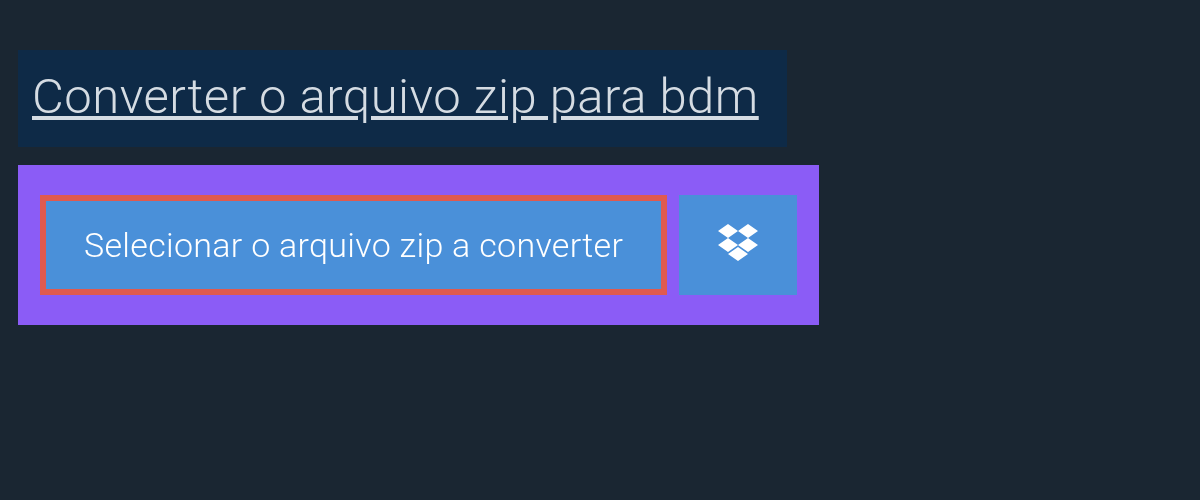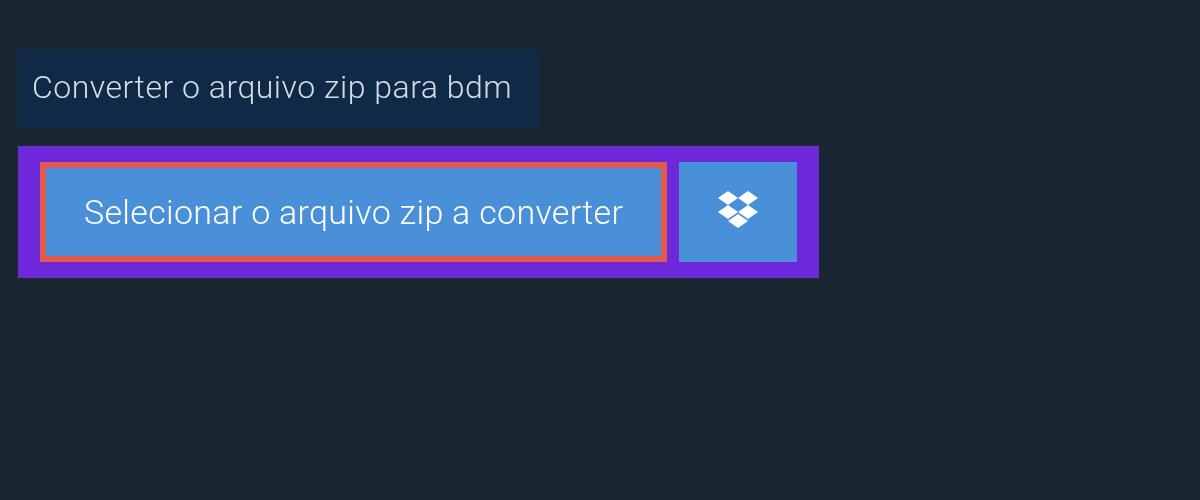--- a/index.html
+++ b/index.html
@@ -18,28 +18,29 @@
       padding-top: 50px;
       padding-left: 18px;
     }
     .title-box {
       display: inline-block;
       background: #0e2a47;
       padding: 18px 28px 22px 14px;
     }
     .title-text {
       color: #d5dce3;
-      font-size: 32px;
+      font-size: 49px;
       font-weight: 300;
       letter-spacing: 0.5px;
+      text-decoration: underline;
     }
     .action-panel {
       margin-top: 18px;
-      background: #6d28d9;
-      padding: 16px 22px;
+      background: #8b5cf6;
+      padding: 30px 22px;
       display: inline-flex;
       align-items: stretch;
       gap: 12px;
     }
     .select-button {
       background: #4a90d9;
       border: 6px solid #e05a4f;
       padding: 24px 38px;
       cursor: pointer;
       display: flex;

